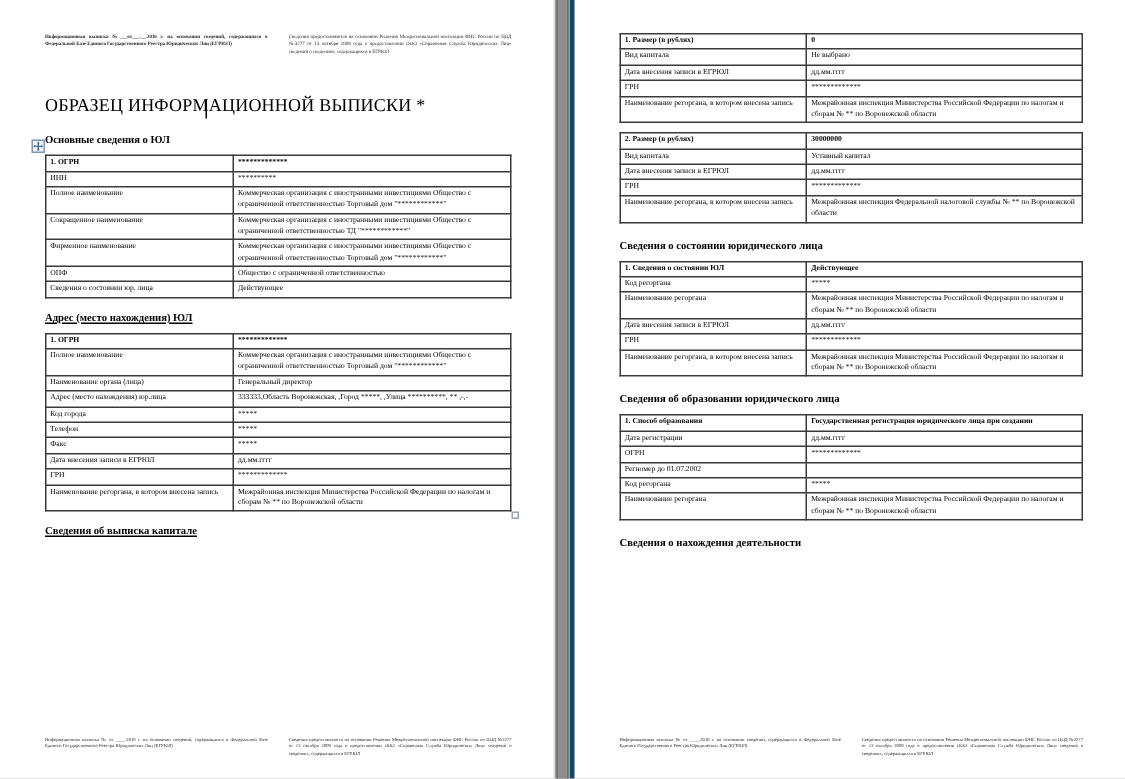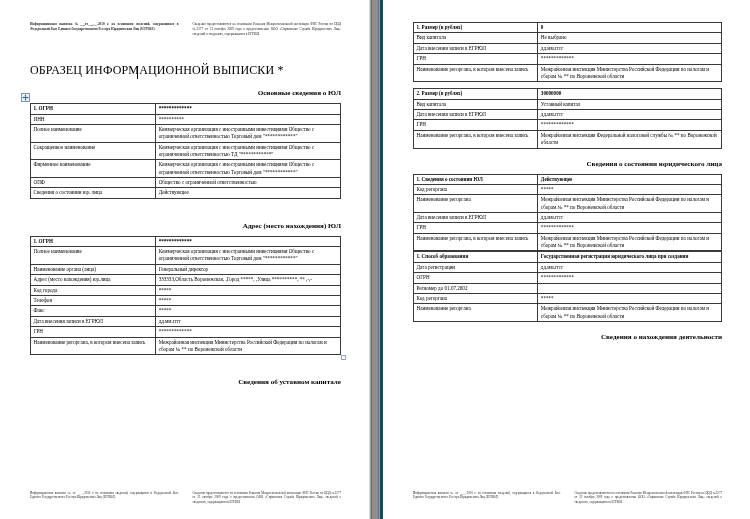--- a/index.html
+++ b/index.html
@@ -80,26 +80,26 @@
 
   
   .doc-title {
     text-align: left;
     font-weight: normal;
     font-size: 12px;
     letter-spacing: .15px;
     margin: 26px 0 0 0;
   }
   .section-title {
-    text-align: right;
+    text-align: left;
     font-weight: bold;
     font-size: 7.1px;
     margin: 11px 0 6px 0;
   }
-  .section-title.tight { margin-top: 23px; }
+  .section-title.tight { margin-top: 9px; text-decoration: underline; }
 
   
   .tbl-wrap { position: relative; }
   table.info {
     width: 100%;
     border-collapse: collapse;
     table-layout: fixed;
     font-size: 5.1px;
     line-height: 1.42;
   }
@@ -243,21 +243,21 @@
             </tr>
             <tr>
               <td class="k">Наименование регоргана, в котором внесена запись</td>
               <td class="v">Межрайонная инспекция Министерства Российской Федерации по налогам и сборам № ** по Воронежской области</td>
             </tr>
           </tbody>
       </table>
       <div class="resize-handle"></div>
     </div>
 
-    <div class="section-title tight">Сведения об уставном капитале</div>
+    <div class="section-title tight">Сведения об выписка капитале</div>
 
     <div class="runfoot">
       <div class="col">
         <p>Информационная выписка № от ____.2010 г. на основании сведений, содержащихся в Федеральной Базе Единого Государственного Реестра Юридических Лиц (ЕГРЮЛ)</p>
       </div>
       <div class="col">
         <p>Сведения предоставляются на основании Решения Межрегиональной инспекции ФНС России по ЦОД №3277 от 13 октября 2009 года о предоставлении ООО «Справочная Служба Юридических Лиц» сведений о сведениях, содержащихся в ЕГРЮЛ</p>
       </div>
     </div>
   </div>
@@ -348,20 +348,21 @@
               <td class="v">*************</td>
             </tr>
             <tr>
               <td class="k">Наименование регоргана, в котором внесена запись</td>
               <td class="v">Межрайонная инспекция Министерства Российской Федерации по налогам и сборам № ** по Воронежской области</td>
             </tr>
           </tbody>
       </table>
     </div>
 
+    <div class="section-title">Сведения об образовании юридического лица</div>
 
     <div class="tbl-wrap">
       <table class="info">
         <tbody>
             <tr class="head">
               <td class="k">1. Способ образования</td>
               <td class="v">Государственная регистрация юридического лица при создании</td>
             </tr>
             <tr>
               <td class="k">Дата регистрации</td>

